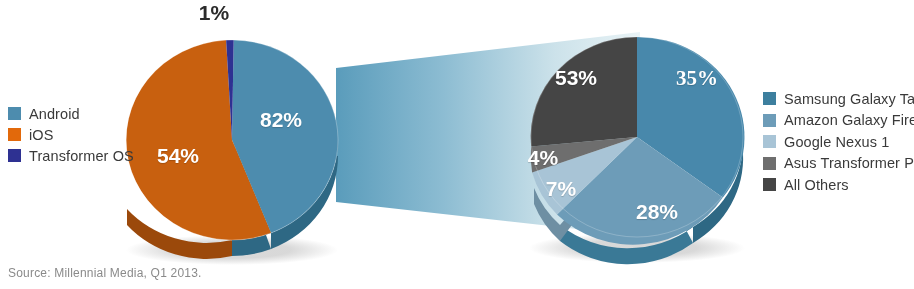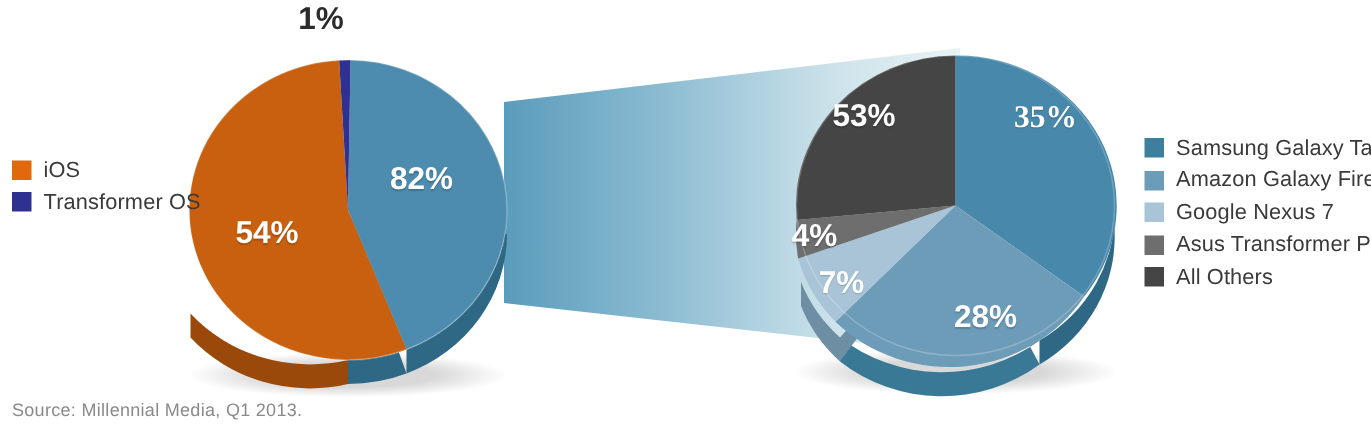--- a/index.html
+++ b/index.html
@@ -124,41 +124,45 @@
   <div>
     <span class="pie-label" style="left:697px;top:78px;font-family:Liberation Serif, serif;">35%</span>
     <span class="pie-label" style="left:657px;top:212px;">28%</span>
     <span class="pie-label" style="left:561px;top:189px;">7%</span>
     <span class="pie-label" style="left:543px;top:158px;">4%</span>
     <span class="pie-label" style="left:576px;top:78px;">53%</span>
   </div>
 
   <div class="legend" id="legend-left">
     <div class="legend-row">
+      <span class="swatch" style="background:#4d8cae"></span>
+      <span class="legend-label">Android</span>
+    </div>
+    <div class="legend-row">
       <span class="swatch" style="background:#e2690b"></span>
       <span class="legend-label">iOS</span>
     </div>
     <div class="legend-row">
       <span class="swatch" style="background:#2e3192"></span>
       <span class="legend-label">Transformer OS</span>
     </div>
   </div>
 
   <div class="legend" id="legend-right">
     <div class="legend-row">
       <span class="swatch" style="background:#3d7f9e"></span>
       <span class="legend-label">Samsung Galaxy Tab</span>
     </div>
     <div class="legend-row">
       <span class="swatch" style="background:#6d9cb8"></span>
       <span class="legend-label">Amazon Galaxy Fire</span>
     </div>
     <div class="legend-row">
       <span class="swatch" style="background:#a8c4d6"></span>
-      <span class="legend-label">Google Nexus 7</span>
+      <span class="legend-label">Google Nexus 1</span>
     </div>
     <div class="legend-row">
       <span class="swatch" style="background:#6e6e6e"></span>
       <span class="legend-label">Asus Transformer Pad</span>
     </div>
     <div class="legend-row">
       <span class="swatch" style="background:#454545"></span>
       <span class="legend-label">All Others</span>
     </div>
   </div>

